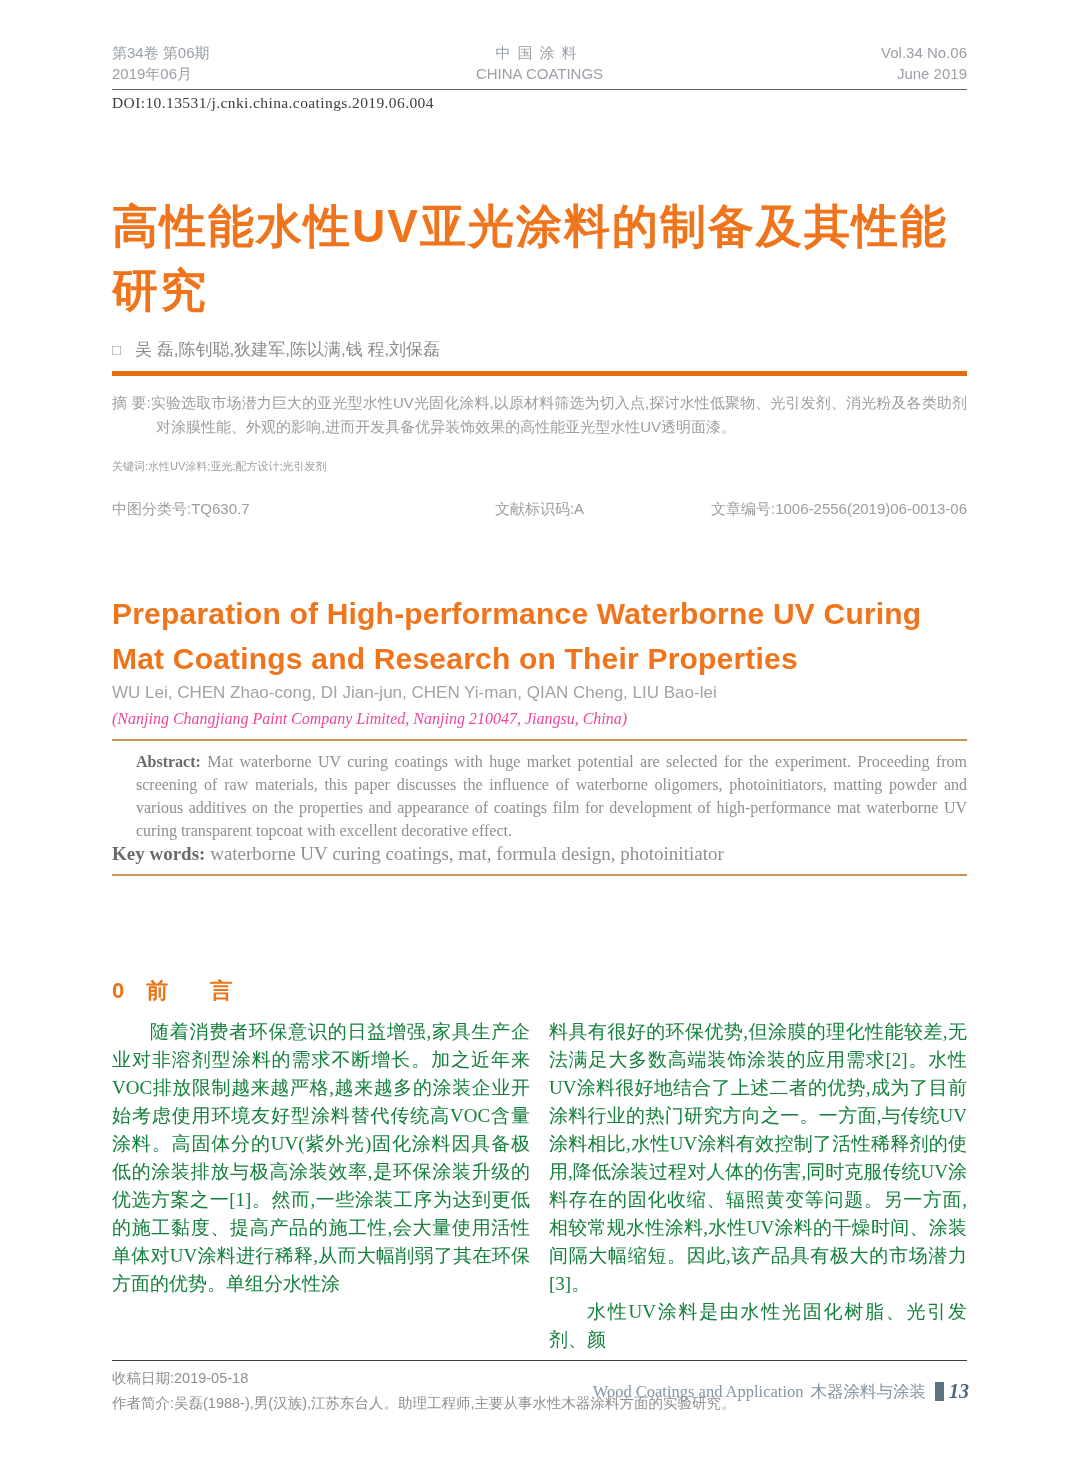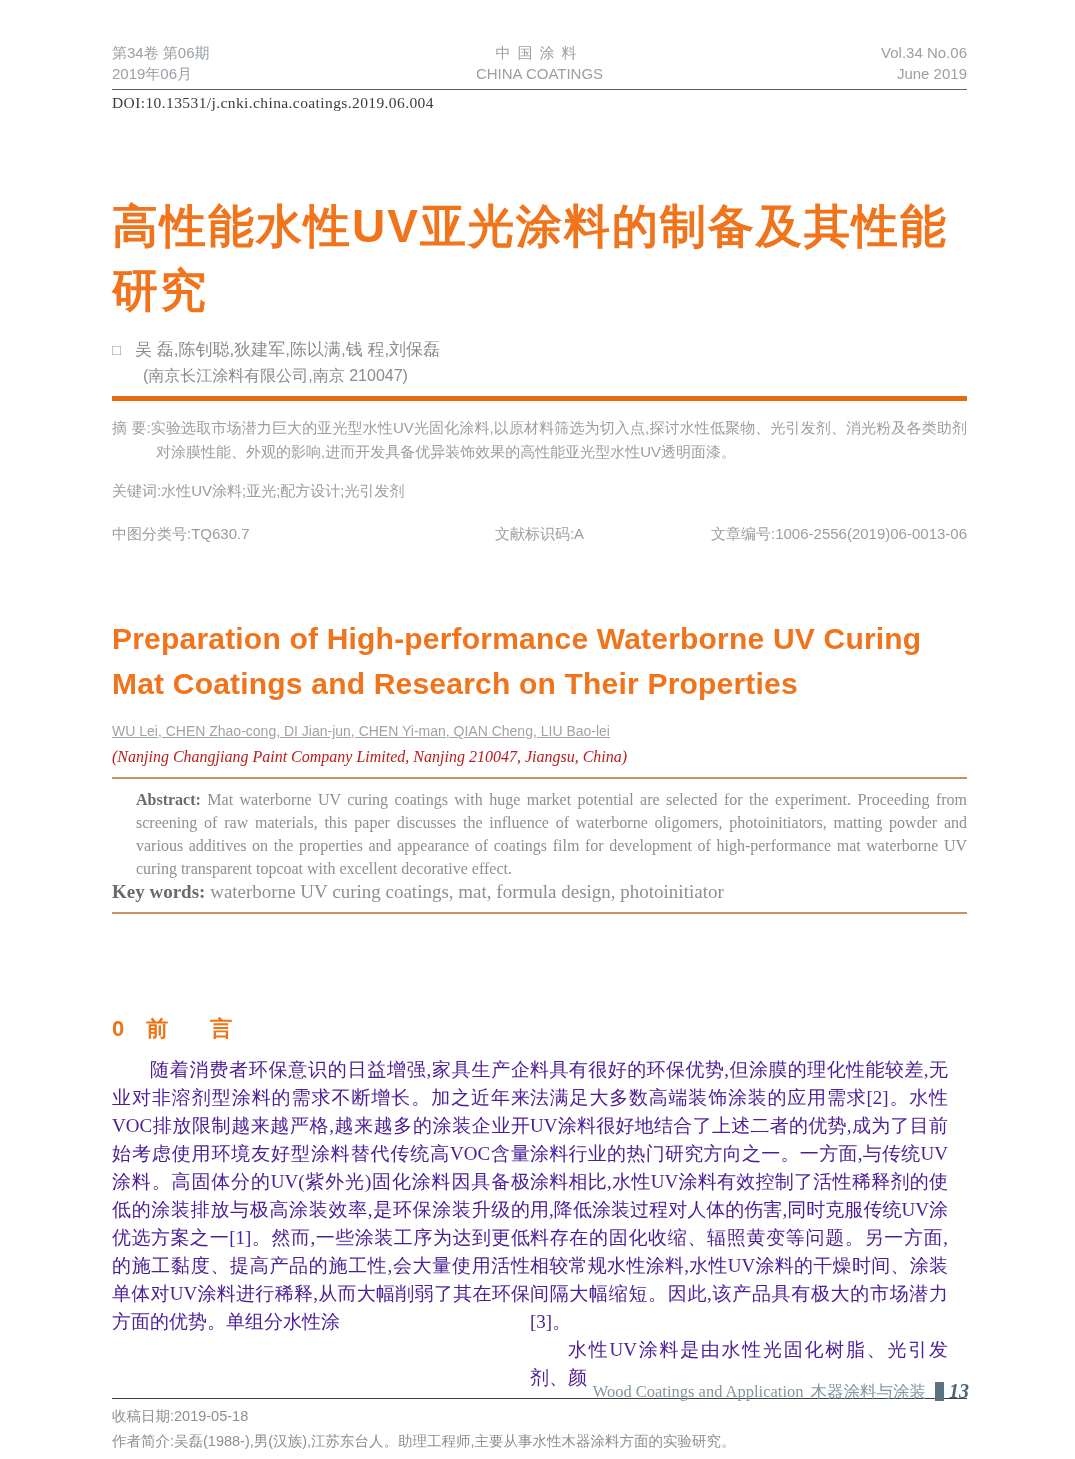--- a/index.html
+++ b/index.html
@@ -45,38 +45,38 @@
     padding-left:31px;
   }
   .title-bar{height:5px;background:#e56c0e;margin-top:9px;}
 
   
   .cn-abstract{
     margin-top:15px;color:#9d9d9d;font-size:15px;line-height:24px;
     text-align:justify;
     padding-left:44px;text-indent:-44px;
   }
-  .cn-keywords{margin-top:10px;color:#9d9d9d;font-size:15px;line-height:24px;}
+  .cn-keywords{margin-top:10px;color:#9d9d9d;font-size:11px;line-height:24px;}
   .class-row{
     margin-top:19px;color:#9d9d9d;font-size:15px;line-height:24px;
     display:grid;grid-template-columns:1fr auto 1fr;
   }
   .class-row .c1{text-align:left;}
   .class-row .c2{text-align:center;}
   .class-row .c3{text-align:right;}
 
   
   .en-title{
     margin-top:70px;
     color:#f0741c;font-size:30px;font-weight:bold;line-height:45px;
     letter-spacing:0.2px;
   }
-  .en-authors{margin-top:13px;color:#a3a3a3;font-size:14px;line-height:24px;text-decoration:underline;}
+  .en-authors{color:#a3a3a3;font-size:17px;line-height:24px;}
   .en-affiliation{
-    margin-top:3px;color:#b91c1c;font-size:16px;line-height:22px;
+    margin-top:3px;color:#ec4899;font-size:16px;line-height:22px;
     font-family:"Liberation Serif",serif;font-style:italic;
   }
   .rule-orange{border:none;border-top:2px solid #c8935a;margin:9px 0 0 0;}
 
   
   .en-abstract{
     margin-top:9px;color:#8f8f8f;font-size:16px;line-height:23px;
     text-align:justify;font-family:"Liberation Serif",serif;margin-left:24px;
   }
   .en-abstract .lbl{font-weight:bold;color:#6a6a6a;}
@@ -88,22 +88,22 @@
   .rule-orange2{border:none;border-top:2px solid #c8935a;margin:9px 0 0 0;}
 
   
   .sec-heading{
     margin-top:100px;color:#ef7318;font-size:22px;font-weight:bold;
     line-height:30px;display:flex;align-items:baseline;
   }
   .sec-heading .num{margin-right:22px;}
   .sec-heading .ttl{letter-spacing:18px;}
   .columns{
-    margin-top:12px;display:flex;
-    color:#4c1d95;font-size:19px;line-height:28px;
+    margin-top:12px;display:flex;gap:19px;
+    color:#15803d;font-size:19px;line-height:28px;
     font-family:"Liberation Serif",serif;
     text-align:justify;
   }
   .columns .col{width:418px;}
   .columns p{margin:0;}
   .columns p.indent{text-indent:2em;}
 
   
   .footnote-rule{border:none;border-top:1.5px solid #3f3f3f;margin:6px 0 0 0;}
   .footnote{margin-top:5px;color:#8f8f8f;font-size:14.5px;line-height:25px;}
@@ -143,21 +143,20 @@
       </div>
     </div>
     <hr class="header-rule">
     <div class="doi">DOI:10.13531/j.cnki.china.coatings.2019.06.004</div>
 
     <h1 class="cn-title" style="margin-bottom:0">高性能水性UV亚光涂料的制备及其性能研究</h1>
     <div class="cn-authors">
       <span class="marker">□</span>
       <span>吴 磊,陈钊聪,狄建军,陈以满,钱 程,刘保磊</span>
     </div>
-    <div class="cn-affiliation">(南京长江涂料有限公司,南京 210047)</div>
     <div class="title-bar"></div>
 
     <p class="cn-abstract"><span>摘 要:</span><span>实验选取市场潜力巨大的亚光型水性UV光固化涂料,以原材料筛选为切入点,探讨水性低聚物、光引发剂、消光粉及各类助剂对涂膜性能、外观的影响,进而开发具备优异装饰效果的高性能亚光型水性UV透明面漆。</span></p>
     <div class="cn-keywords"><span>关键词:</span><span>水性UV涂料;亚光;配方设计;光引发剂</span></div>
 
     <div class="class-row">
       <div class="c1"><span>中图分类号:</span><span>TQ630.7</span></div>
       <div class="c2"><span>文献标识码:</span><span>A</span></div>
       <div class="c3"><span>文章编号:</span><span>1006-2556(2019)06-0013-06</span></div>
     </div>

